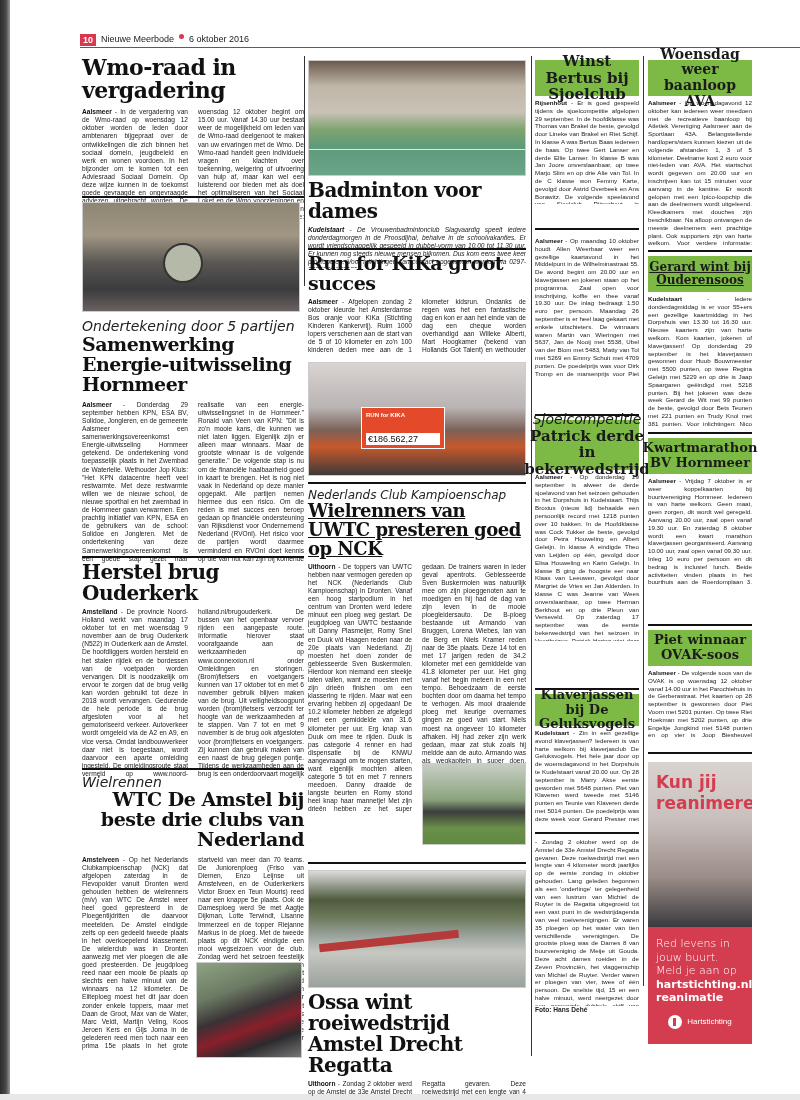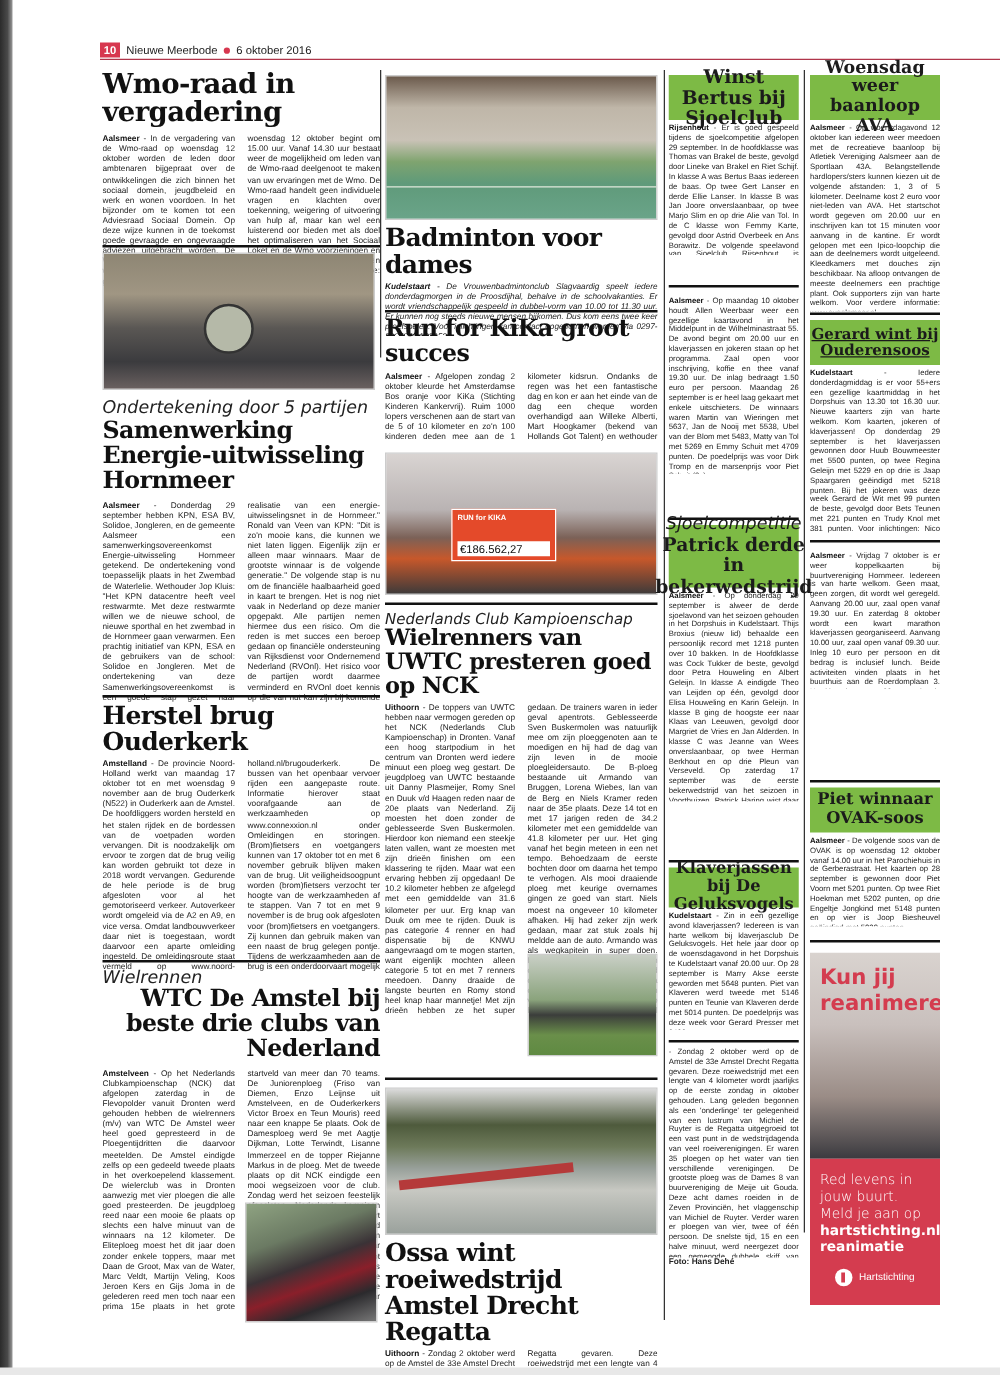--- a/index.html
+++ b/index.html
@@ -3,21 +3,21 @@
 <meta charset="utf-8">
 <style>
   * { box-sizing: border-box; margin: 0; padding: 0; }
   html, body { width: 800px; height: 1100px; overflow: hidden; background: #fff; }
   body { position: relative; font-family: "Liberation Sans", sans-serif; color: #1a1a1a; }
 
   .scan-edge { position: absolute; left: 0; top: 0; width: 10px; height: 1100px;
     background: linear-gradient(90deg, #2b2b2b 0%, #4a4a4a 60%, #9a9a9a 100%); }
   .scan-bottom { position: absolute; left: 0; top: 1094px; width: 800px; height: 6px; background: #e8e8e8; }
 
-  .masthead { position: absolute; left: 80px; top: 34px; width: 720px; height: 14px; display: flex; align-items: center;
+  .masthead { position: absolute; left: 80px; top: 34px; width: 720px; height: 14px; display: flex; 
     border-bottom: 1px solid #b0354a; padding-bottom: 1px; }
   .page-num { background: #d7374f; color: #fff; font-size: 9px; font-weight: bold; padding: 0 3px; line-height: 12px; }
   .paper-name { font-size: 9px; margin-left: 5px; color: #222; }
   .dot { width: 5px; height: 5px; border-radius: 50%; background: #d7374f; margin: 0 5px; }
   .paper-date { font-size: 9px; color: #222; }
 
   .col { position: absolute; }
   .h1 { font-family: "DejaVu Serif", serif; font-weight: bold; color: #111; letter-spacing: -0.5px; line-height: 1.05; }
   .kicker { font-family: "DejaVu Sans", sans-serif; font-style: italic; font-weight: 300; color: #222; }
   .body { font-size: 6.6px; line-height: 8.1px; color: #222; text-align: justify; }
@@ -120,21 +120,21 @@
   background: linear-gradient(180deg,#d9d4d2 0%,#b9b3b3 40%,#7b6157 60%,#c7582b 75%,#3e3a3a 100%);">
   <div style="position:absolute; left:52px; top:44px; width:84px; height:42px; background:#e44a2a; border:1px solid #fff;">
     <div style="color:#fff; font-size:6px; font-weight:bold; padding:4px;">RUN for KIKA</div>
     <div style="position:absolute; left:4px; bottom:3px; right:4px; background:#fff; color:#111; font-size:9px; padding:1px 2px;">€186.562,27</div>
   </div>
 </div>
 <div class="rule" style="left:308px; top:482px; width:218px;"></div>
 
 <div class="col" style="left:308px; top:488px; width:218px;">
   <div class="kicker" style="font-size:12px;">Nederlands Club Kampioenschap</div>
-  <div class="h1" style="font-size:18px; margin-bottom:4px;">Wielrenners van UWTC presteren goed op NCK</div>
+  <div class="h1" style="font-size:18px; margin-bottom:4px;text-decoration:underline;">Wielrenners van UWTC presteren goed op NCK</div>
   <div class="body two-col" style="height:258px; overflow:hidden;">
     <span class="place">Uithoorn</span><span> - De toppers van UWTC hebben naar vermogen gereden op het NCK (Nederlands Club Kampioenschap) in Dronten. Vanaf een hoog startpodium in het centrum van Dronten werd iedere minuut een ploeg weg gestart. De jeugdploeg van UWTC bestaande uit Danny Plasmeijer, Romy Snel en Duuk v/d Haagen reden naar de 20e plaats van Nederland. Zij moesten het doen zonder de geblesseerde Sven Buskermolen. Hierdoor kon niemand een steekje laten vallen, want ze moesten met zijn drieën finishen om een klassering te rijden. Maar wat een ervaring hebben zij opgedaan! De 10.2 kilometer hebben ze afgelegd met een gemiddelde van 31.6 kilometer per uur. Erg knap van Duuk om mee te rijden. Duuk is pas categorie 4 renner en had dispensatie bij de KNWU aangevraagd om te mogen starten, want eigenlijk mochten alleen categorie 5 tot en met 7 renners meedoen. Danny draaide de langste beurten en Romy stond heel knap haar mannetje! Met zijn drieën hebben ze het super gedaan. De trainers waren in ieder geval apentrots. Geblesseerde Sven Buskermolen was natuurlijk mee om zijn ploeggenoten aan te moedigen en hij had de dag van zijn leven in de mooie ploegleidersauto. De B-ploeg bestaande uit Armando van Bruggen, Lorena Wiebes, Ian van de Berg en Niels Kramer reden naar de 35e plaats. Deze 14 tot en met 17 jarigen reden de 34.2 kilometer met een gemiddelde van 41.8 kilometer per uur. Het ging vanaf het begin meteen in een net tempo. Behoedzaam de eerste bochten door om daarna het tempo te verhogen. Als mooi draaiende ploeg met keurige overnames gingen ze goed van start. Niels moest na ongeveer 10 kilometer afhaken. Hij had zeker zijn werk gedaan, maar zat stuk zoals hij meldde aan de auto. Armando was als wegkapitein in super doen. Hield alles goed in de gaten. Ruim over de helft werden ze ingehaald door twee ploegen. Maar na ongeveer een kilometer lag één van die ploegen met zijn allen op het wegdek, zij hadden teveel risico genomen. Op de andere ploeg liepen de UWTC renners weer op in en na een paar kilometer ging team UWTC er weer langs. Het werd een spel van welke ploeg het hardst kon rijden. Twee motoren, zes renners (2 x 3) en twee ploegleiders auto's. Geweldig! Uiteindelijk won UWTC. Natuurlijk was de andere ploeg een minuut ingelopen en dus sneller maar het was een hele mooie strijd.</span>
   </div>
 </div>
 <div class="photo" style="left:422px; top:763px; width:104px; height:82px;
   background: linear-gradient(180deg,#c9cfc6 0%,#8aa37c 45%,#3b3d3b 60%,#6a8f4a 80%,#5f8a42 100%);"></div>
 <div class="rule" style="left:308px; top:862px; width:218px;"></div>
 
 <div class="photo" style="left:308px; top:870px; width:218px; height:118px;
   background: linear-gradient(180deg,#dcdcdc 0%,#4e5a3c 25%,#6d7a5a 40%,#98a09a 55%,#c7c8c2 70%,#9aa19c 100%);">
@@ -208,20 +208,23 @@
   <div class="green-box" style="height:36px; font-size:12px;text-decoration:underline;">
     <span>Gerard wint bij Ouderensoos</span>
   </div>
   <div class="body" style="margin-top:3px; height:132px; overflow:hidden; font-size:6.2px; line-height:7.8px;">
     <span class="place">Kudelstaart</span><span> - Iedere donderdagmiddag is er voor 55+ers een gezellige kaartmiddag in het Dorpshuis van 13.30 tot 16.30 uur. Nieuwe kaarters zijn van harte welkom. Kom kaarten, jokeren of klaverjassen! Op donderdag 29 september is het klaverjassen gewonnen door Huub Bouwmeester met 5500 punten, op twee Regina Geleijn met 5229 en op drie is Jaap Spaargaren geëindigd met 5218 punten. Bij het jokeren was deze week Gerard de Wit met 99 punten de beste, gevolgd door Bets Teunen met 221 punten en Trudy Knol met 381 punten. Voor inlichtingen: Nico de Ron, tel. 06-47690256.</span>
   </div>
 </div>
 <div class="rule" style="left:648px; top:432px; width:104px;"></div>
 
 <div class="col" style="left:648px; top:438px; width:104px;">
+  <div class="green-box" style="height:36px; font-size:13px;">
+    <span>Kwartmarathon BV Hornmeer</span>
+  </div>
   <div class="body" style="margin-top:3px; height:110px; overflow:hidden; font-size:6.2px; line-height:7.8px;">
     <span class="place">Aalsmeer</span><span> - Vrijdag 7 oktober is er weer koppelkaarten bij buurtvereniging Hornmeer. Iedereen is van harte welkom. Geen maat, geen zorgen, dit wordt wel geregeld. Aanvang 20.00 uur, zaal open vanaf 19.30 uur. En zaterdag 8 oktober wordt een kwart marathon klaverjassen georganiseerd. Aanvang 10.00 uur, zaal open vanaf 09.30 uur. Inleg 10 euro per persoon en dit bedrag is inclusief lunch. Beide activiteiten vinden plaats in het buurthuis aan de Roerdomplaan 3. Het klaverjassen op 30 september is gewonnen door Corry Balder met 5409 punten, op twee Joke Buijs met 5328 punten, op drie Coen Vis met 5228 punten en de poedelprijs was voor Ben Johannessen met 3786 punten.</span>
   </div>
 </div>
 <div class="rule" style="left:648px; top:624px; width:104px;"></div>
 
 <div class="col" style="left:648px; top:630px; width:104px;">
   <div class="green-box" style="height:36px; font-size:13px;">
     <span>Piet winnaar OVAK-soos</span>
   </div>

